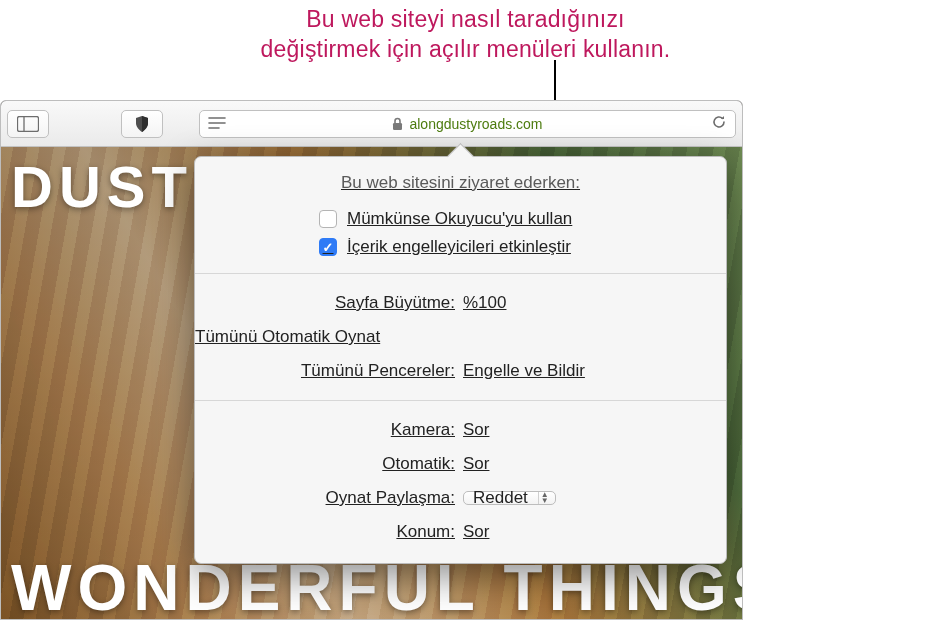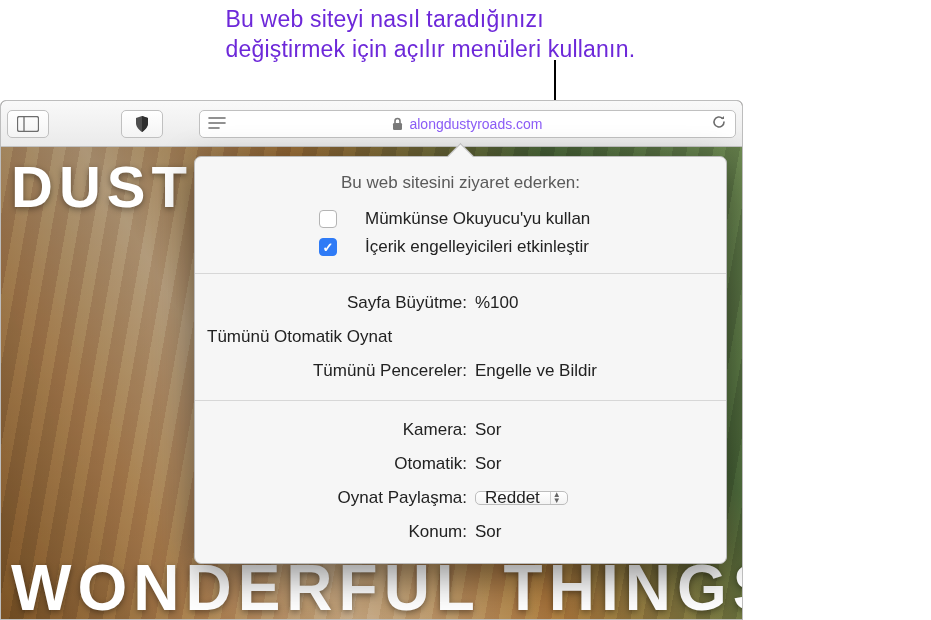--- a/index.html
+++ b/index.html
@@ -11,24 +11,24 @@
     overflow: hidden;
     position: relative;
   }
 
   
   .callout-text {
     position: absolute;
     top: 4px;
     left: 50%;
     transform: translateX(-50%);
-    text-align: left;
+    text-align: center;
     font-size: 23px;
     line-height: 30px;
-    color: #6d28d9;
+    color: #be185d;
     width: 480px;
     letter-spacing: 0.2px;
   }
   .callout-line {
     position: absolute;
     top: 60px;
     left: 554px;
     width: 1.5px;
     height: 463px;
     background: #000;
@@ -72,21 +72,21 @@
   .addr {
     flex: 1;
     height: 28px;
     background: #fff;
     border: 1px solid #c0c0c0;
     border-radius: 5px;
     display: flex;
     align-items: center;
     justify-content: center;
     gap: 6px;
-    color: #8b5cf6;
+    color: #4d7c0f;
     font-size: 14px;
     position: relative;
     margin-left: 28px;
   }
   .addr .reader-toggle {
     position: absolute;
     left: 8px;
     color: #6b6b6b;
   }
   .addr .reload {
@@ -128,20 +128,21 @@
     position: absolute;
     top: 55px;
     left: 193px;
     width: 533px;
     background: #f6f6f6;
     border: 1px solid #bcbcbc;
     border-radius: 7px;
     box-shadow: 0 12px 38px rgba(0,0,0,0.45);
     font-size: 17px;
     color: #222;
+    text-decoration: underline;
   }
   .popover::before {
     content: "";
     position: absolute;
     top: -10px;
     left: 50%;
     margin-left: -10px;
     width: 18px;
     height: 18px;
     background: #f6f6f6;
@@ -151,21 +152,21 @@
   }
   .pop-header {
     text-align: center;
     padding: 16px 0 12px;
     font-size: 17px;
     color: #5a5a5a;
   }
   .chk-row {
     display: flex;
     align-items: center;
-    gap: 28px;
+    gap: 10px;
     padding: 4px 0 4px 124px;
     font-size: 17px;
   }
   .chk {
     width: 18px; height: 18px;
     border: 1px solid #b4b4b4;
     border-radius: 4px;
     background: #fff;
     display: inline-flex;
     align-items: center;
@@ -179,21 +180,21 @@
     font-weight: bold;
   }
   .pop-sep {
     height: 1px;
     background: #d7d7d7;
     margin: 12px 0;
   }
   .kv-row {
     display: flex;
     align-items: center;
-    padding: 3px 12px;
+    padding: 3px 0;
     line-height: 28px;
   }
   .kv-label {
     width: 268px;
     text-align: right;
     color: #222;
     padding-right: 8px;
   }
   .kv-value {
     color: #222;

